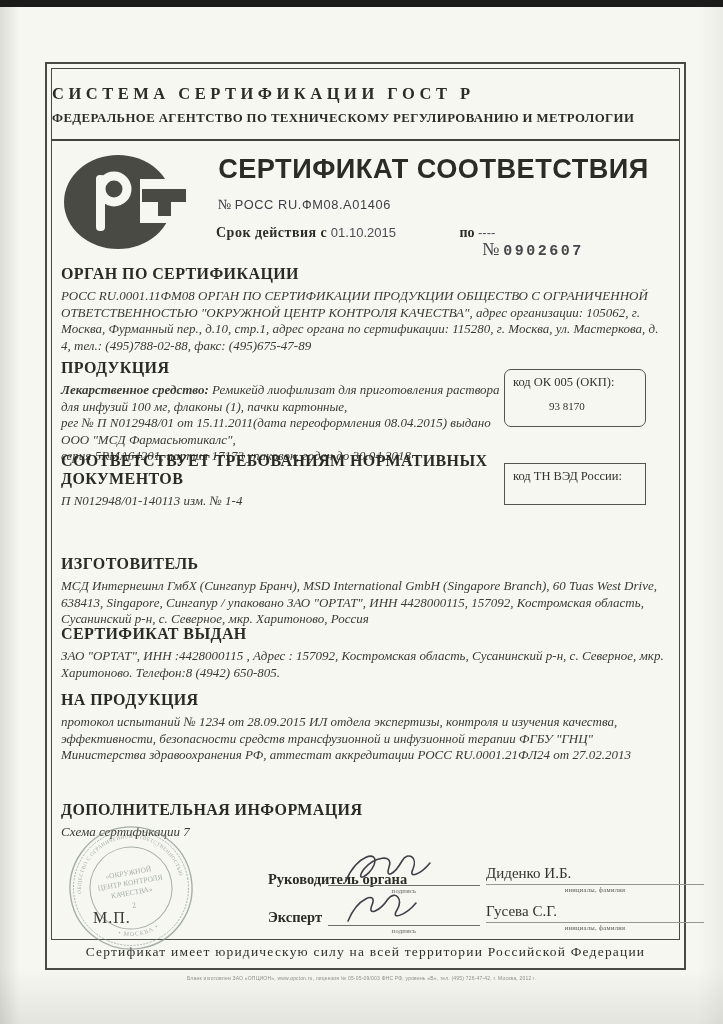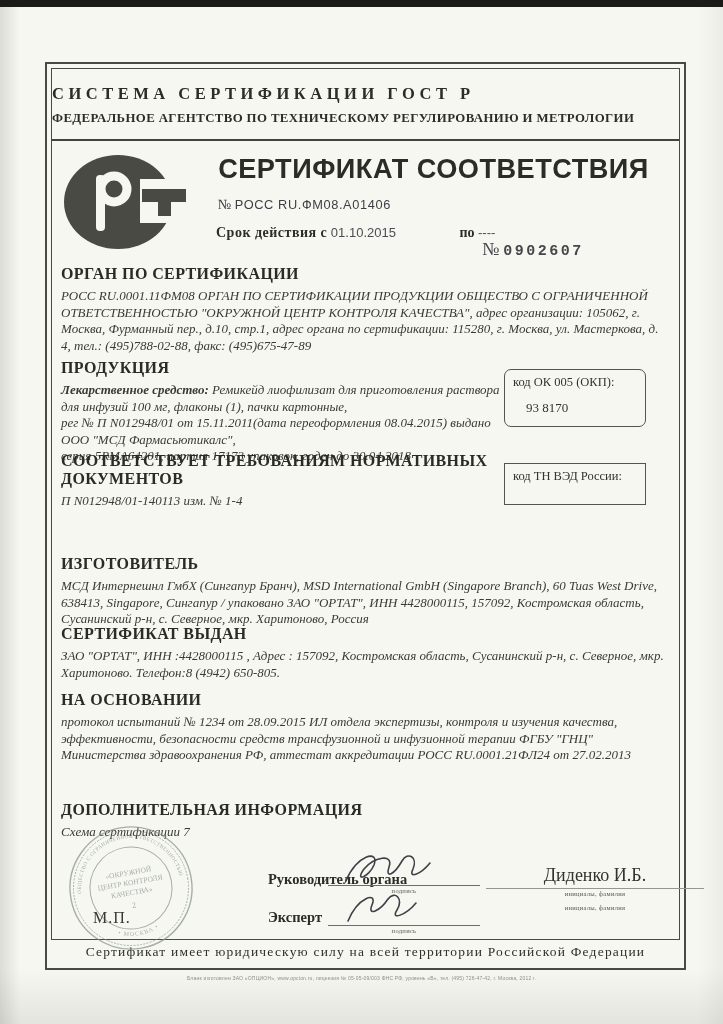--- a/index.html
+++ b/index.html
@@ -56,31 +56,31 @@
   .section h3{margin:0;font-size:16px;letter-spacing:.4px;color:#2b2b26;font-weight:bold;}
   .para{
     margin-top:5px;font-style:italic;font-size:13px;line-height:1.27;color:#3b3b34;
   }
   .pre{white-space:pre-line;}
   .lead{font-weight:bold;}
   .code-box{
     position:absolute;left:452px;width:142px;border:1.2px solid #55554f;
     font-size:12.5px;color:#34342f;padding:5px 8px;box-sizing:border-box;
   }
-  .code-box .val{margin-top:10px;margin-left:13px;font-size:13px;}
+  .code-box .val{margin-top:10px;margin-left:36px;font-size:11px;}
   
   .stamp{position:absolute;left:4px;top:744px;width:150px;height:150px;transform:rotate(-10deg);}
   .mp-label{position:absolute;left:41px;top:840px;font-size:16px;color:#3a3a34;letter-spacing:1px;}
   .sig-label{position:absolute;left:172px;font-weight:bold;font-size:14.5px;color:#2c2c27;margin-left:44px;}
   .sig-box{position:absolute;left:276px;width:152px;}
   .sig-box .line{position:relative;height:34px;border-bottom:1.3px solid #6e6e68;}
   .sig-box svg{position:absolute;left:10px;bottom:-4px;}
   .caption{margin-top:1px;text-align:center;font-size:6.5px;color:#5a5a54;letter-spacing:.3px;}
   .name-box{position:absolute;left:434px;width:218px;}
-  .name-box .name{text-align:center;font-size:18px;color:#33332e;border-bottom:1px solid #97978f;padding-bottom:2px;}
+  .name-box .name{font-size:15px;color:#33332e;border-bottom:1px solid #97978f;padding-bottom:2px;}
   .fine-print{
     position:absolute;left:90px;right:90px;top:968px;text-align:center;
     font-family:"Liberation Sans", sans-serif;font-size:5px;color:#90908a;letter-spacing:.2px;
   }
 </style>
 </head>
 <body>
 
 <div class="scan-strip"></div>
 
@@ -151,21 +151,21 @@
         <h3>ИЗГОТОВИТЕЛЬ</h3>
         <div class="para">МСД Интернешнл ГмбХ (Сингапур Бранч), MSD International GmbH (Singapore Branch), 60 Tuas West Drive, 638413, Singapore, Сингапур / упаковано ЗАО "ОРТАТ", ИНН 4428000115, 157092, Костромская область, Сусанинский р-н, с. Северное, мкр. Харитоново, Россия</div>
       </div>
 
       <div class="section" style="top:556px;">
         <h3>СЕРТИФИКАТ ВЫДАН</h3>
         <div class="para">ЗАО "ОРТАТ", ИНН :4428000115 , Адрес : 157092, Костромская область, Сусанинский р-н, с. Северное, мкр. Харитоново. Телефон:8 (4942) 650-805.</div>
       </div>
 
       <div class="section" style="top:622px;">
-        <h3>НА ОСНОВАНИИ</h3>
+        <h3>НА ПРОДУКЦИЯ</h3>
         <div class="para">протокол испытаний № 1234 от 28.09.2015 ИЛ отдела экспертизы, контроля и изучения качества, эффективности, безопасности средств трансфузионной и инфузионной терапии ФГБУ "ГНЦ" Министерства здравоохранения РФ, аттестат аккредитации РОСС RU.0001.21ФЛ24 от 27.02.2013</div>
       </div>
 
       <div class="section" style="top:732px;">
         <h3>ДОПОЛНИТЕЛЬНАЯ ИНФОРМАЦИЯ</h3>
         <div class="para">Схема сертификации 7</div>
       </div>
 
       <svg class="stamp" viewBox="0 0 150 150">
         <g stroke="#87928b" fill="#87928b" opacity="0.72" font-family="Liberation Serif, serif">
@@ -208,20 +208,21 @@
       <div class="sig-label" style="top:840px;">Эксперт</div>
       <div class="sig-box" style="top:822px;">
         <div class="line">
           <svg width="110" height="40" viewBox="0 0 110 40">
             <path d="M10 32 C 20 8, 40 2, 34 16 C 29 28, 42 22, 50 10 C 57 1, 66 10, 59 21 C 52 32, 68 26, 78 14" fill="none" stroke="#3f3f48" stroke-width="1.6" stroke-linecap="round"></path>
           </svg>
         </div>
         <div class="caption">подпись</div>
       </div>
       <div class="name-box" style="top:834px;">
+        <div class="name">Гусева С.Г.</div>
         <div class="caption">инициалы, фамилия</div>
       </div>
 
     </div>
 
     <div class="footer-strip">Сертификат имеет юридическую силу на всей территории Российской Федерации</div>
   </div>
 
   <div class="fine-print">Бланк изготовлен ЗАО «ОПЦИОН», www.opcion.ru, лицензия № 05-05-09/003 ФНС РФ, уровень «В», тел. (495) 726-47-42, г. Москва, 2012 г.</div>
 </div>

